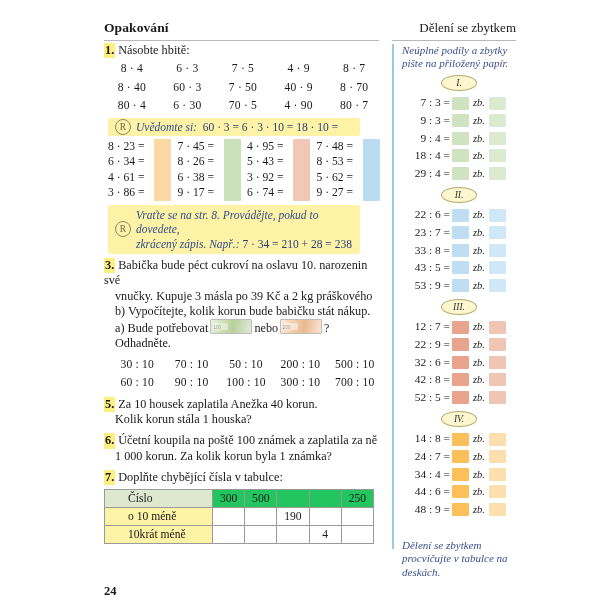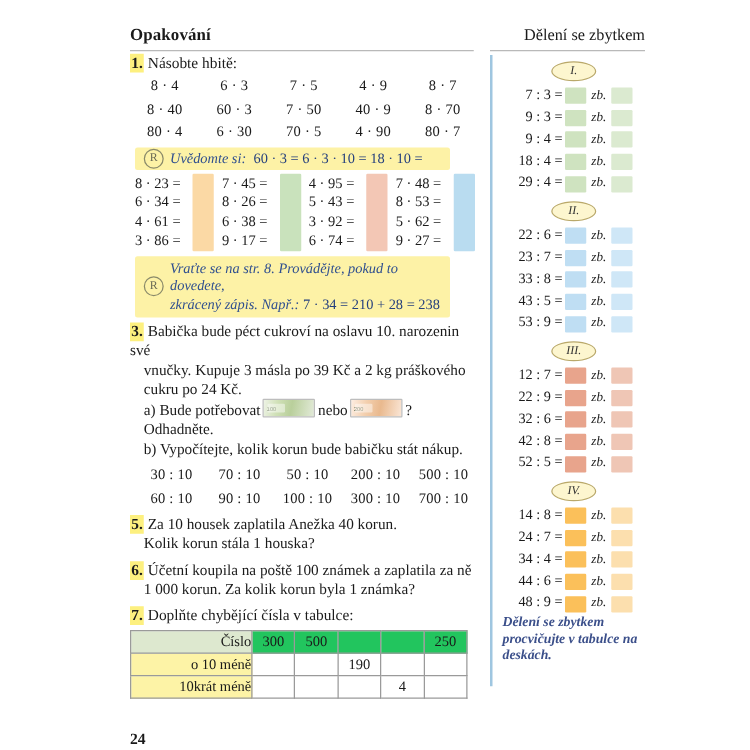--- a/index.html
+++ b/index.html
@@ -79,21 +79,21 @@
   }
   .bnlabel{position:absolute;left:2px;top:0px;font-size:4.5px;color:#4a5a3a;font-family:"Liberation Sans",sans-serif;}
 
   
   table.t7{border-collapse:collapse;margin-top:4px;width:270px;table-layout:fixed;}
   table.t7 td{
     border:1px solid #9a9a9a;height:17px;font-size:11.6px;text-align:center;
     padding:0;
   }
   table.t7 tr.hrow td{background:#22c55e;}
-  table.t7 td.lab{background:#fdf3a6;text-align:right;padding-left:12px;width:84px;}
+  table.t7 td.lab{background:#fdf3a6;text-align:left;padding-left:23px;width:84px;}
   table.t7 tr.hrow td.lab{background:#dde8cf;}
 
   .pageno{position:absolute;left:104px;top:584px;font-weight:bold;font-size:12.5px;}
 
   
   .sidebar{position:absolute;left:392px;top:44px;width:124px;}
   .sb-rule{position:absolute;left:392px;top:44px;width:2px;height:505px;background:#9fc6e0;}
   .sb-inner{padding-left:10px;}
   .sb-note{
     font-style:italic;color:#3b4f8a;font-size:11px;line-height:13.2px;
@@ -103,21 +103,21 @@
     width:34px;height:14px;border:1px solid #b9a86a;border-radius:50%;
     background:#fdf6cf;display:flex;align-items:center;justify-content:center;
     font-size:9.5px;font-style:italic;color:#333;
   }
   .drow{display:flex;align-items:center;font-size:11.4px;line-height:17.6px;height:17.6px;white-space:nowrap;}
   .dq{width:48px;text-align:right;padding-right:2px;}
   .dbox{width:17px;height:13px;border-radius:1px;}
   .dzb{width:20px;text-align:center;font-style:italic;font-size:10.5px;}
   .rbox{width:17px;height:13px;border-radius:1px;}
   .sb-foot{
-    font-style:italic;color:#3b4f8a;font-size:11px;line-height:13.2px;margin-top:0;font-weight:bold;
+    font-style:italic;color:#3b4f8a;font-size:11px;line-height:13.2px;margin-top:21px;
   }
 </style>
 </head>
 <body>
 
 <div class="page">
 
   <div class="header">
     <div class="h-left">Opakování</div>
     <div class="h-right">Dělení se zbytkem</div>
@@ -194,25 +194,24 @@
     <div class="hint tall">
       <span class="rbadge">R</span>
       <div>Vraťte se na str. 8. Prováděj­te, pokud to dovedete,</div>
       <div><span>zkrácený zápis. Např.:</span> <span class="num">7 · 34 = 210 + 28 = 238</span></div>
     </div>
 
     <div class="ex" style="margin-top:4px;">
       <div class="para">
         <span class="numbox">3.</span><span>Babička bude péct cukroví na oslavu 10. narozenin své</span>
         <span class="indent">vnučky. Kupuje 3 másla po 39 Kč a 2 kg práškového</span>
-        <span class="indent">cukru po 24 Kč.</span>
+        <span class="indent">b) Vypočítejte, kolik korun bude babičku stát nákup.</span>
         <span class="indent">
           <span>a) Bude potřebovat</span><span class="banknote"><span class="bnlabel">100</span></span><span>nebo</span><span class="banknote orange"><span class="bnlabel">200</span></span><span>? Odhadněte.</span>
         </span>
-        <span class="indent">b) Vypočítejte, kolik korun bude babičku stát nákup.</span>
       </div>
     </div>
 
     <div class="ex" style="margin-top:5px;">
       <div class="grid5 indent">
         <div class="cell">30 : 10</div>
         <div class="cell">70 : 10</div>
         <div class="cell">50 : 10</div>
         <div class="cell">200 : 10</div>
         <div class="cell">500 : 10</div>
@@ -273,20 +272,21 @@
       </tbody>
         </table>
     </div>
   </div>
 
   <div class="pageno">24</div>
 
   <div class="sb-rule"></div>
   <div class="sidebar">
     <div class="sb-inner">
+      <div class="sb-note">Neúplné podíly a zbytky pište na přiložený papír.</div>
       <div id="sb-groups">
           <div class="romanwrap">
             <div class="roman">I.</div>
           </div>
           <div class="drow">
             <div class="dq">7 : 3 =</div>
             <div class="dbox" style="background: rgb(207, 227, 192);"></div>
             <div class="dzb">zb.</div>
             <div class="rbox" style="background: rgb(219, 234, 208);"></div>
           </div>

